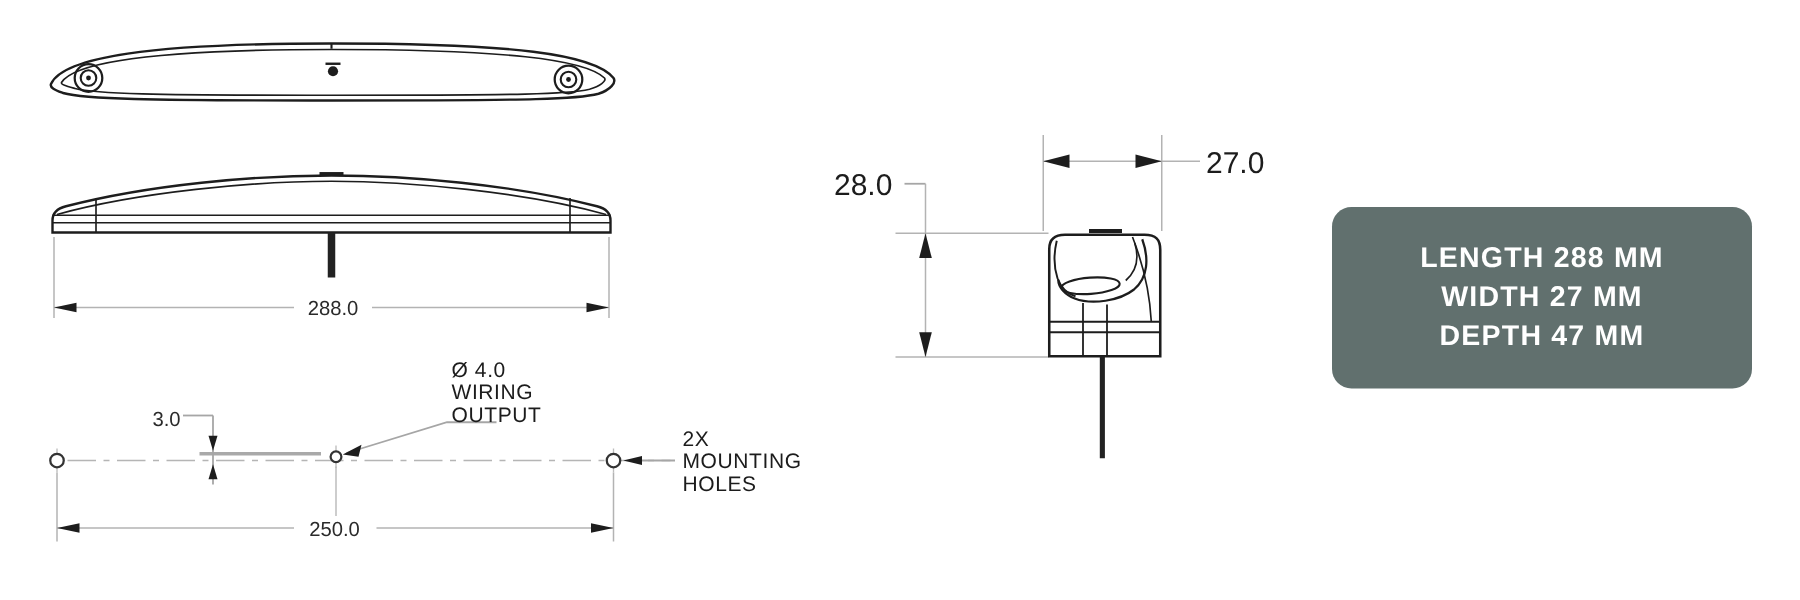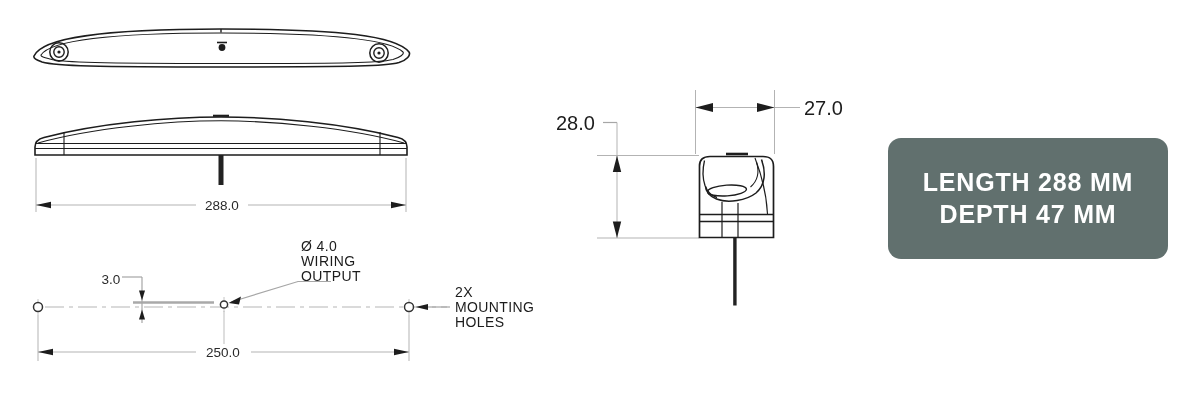--- a/index.html
+++ b/index.html
@@ -8,21 +8,21 @@
   .drawing-svg{position:absolute;left:0;top:0;}
   .dim-num{font-family:"Liberation Sans",sans-serif;font-size:13.5px;fill:#2a2a2a;}
   .dim-num-lg{font-family:"Liberation Sans",sans-serif;font-size:20px;fill:#1c1c1c;}
   .note-label{font-family:"Liberation Sans",sans-serif;font-size:14px;fill:#1c1c1c;letter-spacing:.4px;}
   .outline{stroke:#1d1d1d;fill:none;}
   .dimline{stroke:#b3b3b3;fill:none;stroke-width:1;}
   .dimline2{stroke:#a6a6a6;fill:none;stroke-width:1.2;}
   .arrow{fill:#1d1d1d;stroke:none;}
   .spec-badge{position:absolute;left:888px;top:138px;width:280px;height:121px;border-radius:13px;
               background:#61706e;color:#ffffff;display:flex;flex-direction:column;align-items:center;
-              justify-content:center;gap:7px;font-weight:bold;font-size:25px;letter-spacing:.8px;
+              justify-content:center;gap:7px;font-weight:bold;font-size:19px;letter-spacing:.8px;
               text-align:right;}
   .spec-badge div{line-height:1;}
 </style>
 </head>
 <body>
 
 <div class="canvas">
 
   <svg class="drawing-svg" width="1200" height="400" viewBox="0 0 1200 400">
 
@@ -161,16 +161,17 @@
         <line class="outline" stroke-width="1.3" x1="699.5" y1="221.5" x2="773.5" y2="221.5"></line>
         <line class="outline" stroke-width="1.2" x1="722" y1="202" x2="722" y2="237"></line>
         <line class="outline" stroke-width="1.2" x1="738" y1="203" x2="738" y2="237"></line>
         <rect x="733.2" y="237.5" width="3.4" height="68" fill="#222222"></rect>
       </g>
     </g>
   </svg>
 
   <div class="spec-badge" style="background: rgb(97, 112, 110); color: rgb(255, 255, 255);">
     <div>LENGTH 288 MM</div>
+    <div>WIDTH 27 MM</div>
     <div>DEPTH 47 MM</div>
   </div>
 
 </div>
 
 </body></html>

